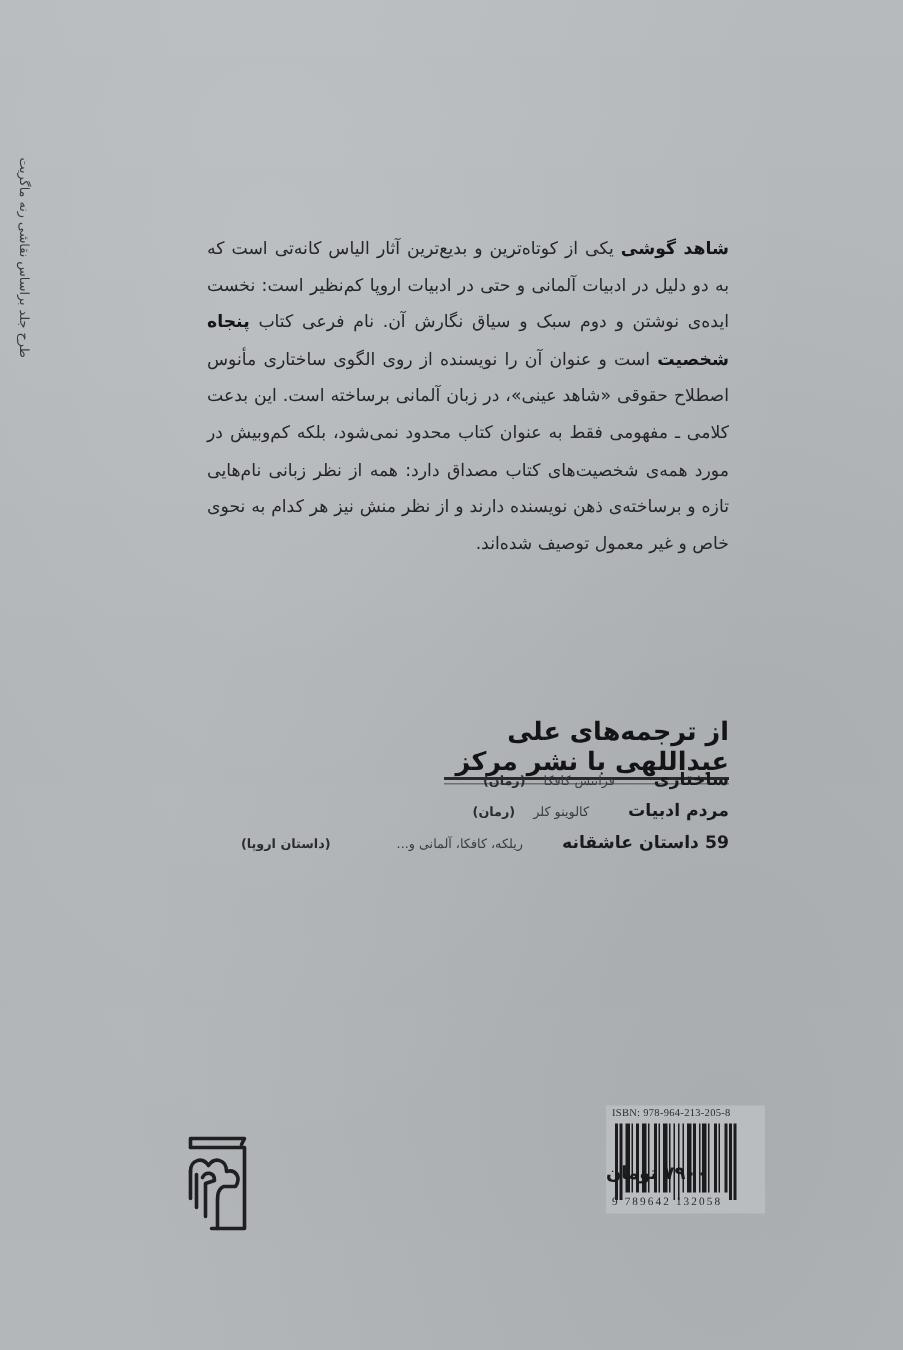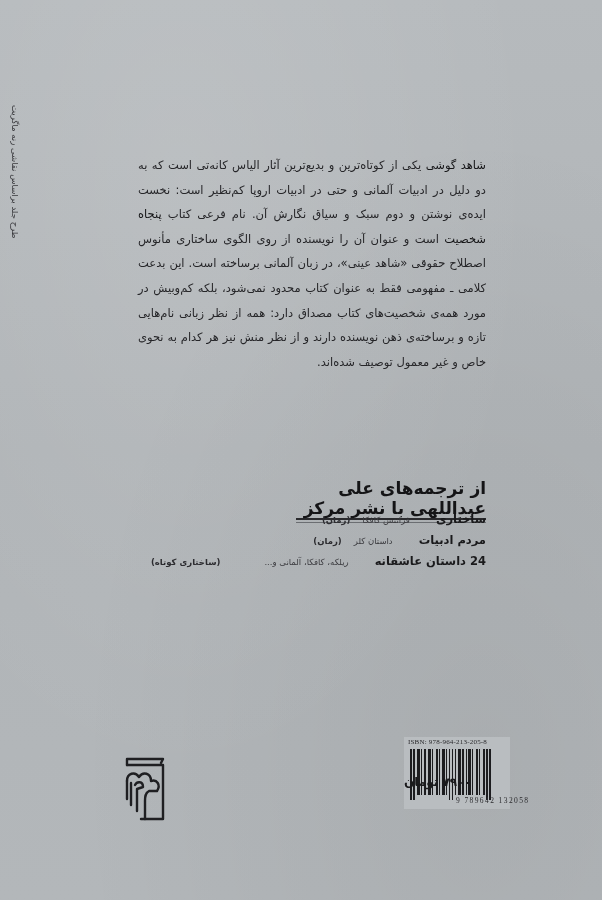--- a/index.html
+++ b/index.html
@@ -42,21 +42,21 @@
     top: 153px;
     width: 348px;
     direction: rtl;
     text-align: justify;
     text-align-last: right;
     font-size: 11.5px;
     line-height: 24.6px;
     color: #262629;
   }
   .blurb .bold {
-    font-weight: normal;
+    font-weight: bold;
     color: #151517;
   }
   .translations {
     position: absolute;
     left: 138px;
     top: 478px;
     width: 348px;
     direction: rtl;
   }
   .translations-title {
@@ -145,21 +145,20 @@
   .bars span.long { height: 110%; }
   .barcode-digits {
     position: absolute;
     left: 4px;
     top: 59px;
     font-family: "Liberation Serif", serif;
     font-size: 7.5px;
     color: #2b2b2e;
     letter-spacing: 1.4px;
     white-space: nowrap;
-    margin-left: 48px;
   }
   .price {
     position: absolute;
     left: 404px;
     top: 775px;
     direction: rtl;
     font-size: 12px;
     font-weight: bold;
     color: #1a1a1c;
     white-space: nowrap;
@@ -184,27 +183,27 @@
   <div class="translations">
     <div class="translations-title">از ترجمه‌های علی عبداللهی با نشر مرکز</div>
 
     <div class="book-row row-1">
       <span class="book-title">ساختاری</span>
       <span class="book-author">فرانتس کافکا</span>
       <span class="book-genre">(رمان)</span>
     </div>
     <div class="book-row row-2">
       <span class="book-title">مردم ادبیات</span>
-      <span class="book-author">داستان کلر</span>
+      <span class="book-author">کالوینو کلر</span>
       <span class="book-genre">(رمان)</span>
     </div>
     <div class="book-row row-3">
-      <span class="book-title">24 داستان عاشقانه</span>
+      <span class="book-title">59 داستان عاشقانه</span>
       <span class="book-author">ریلکه، کافکا، آلمانی و...</span>
-      <span class="book-genre">(ساختاری کوتاه)</span>
+      <span class="book-genre">(داستان اروپا)</span>
     </div>
   </div>
 
   <div class="publisher-logo">
     <svg width="46" height="68" viewBox="0 0 46 68" fill="none" stroke="#1f1f22" stroke-width="2.4" stroke-linejoin="round" stroke-linecap="round">
       <path d="M4 10 L4 4 L40 4 L38 8"></path>
       <path d="M4 10 L40 10 L40 64 L18 64"></path>
       <path d="M4 26 C4 18 12 16 16 22 C20 16 28 18 28 26 C34 24 38 30 34 36 L26 36 C22 38 22 42 22 46 L22 64"></path>
       <path d="M4 26 L4 44"></path>
       <path d="M12 30 C14 26 20 26 20 32 L14 34 L14 56"></path>

